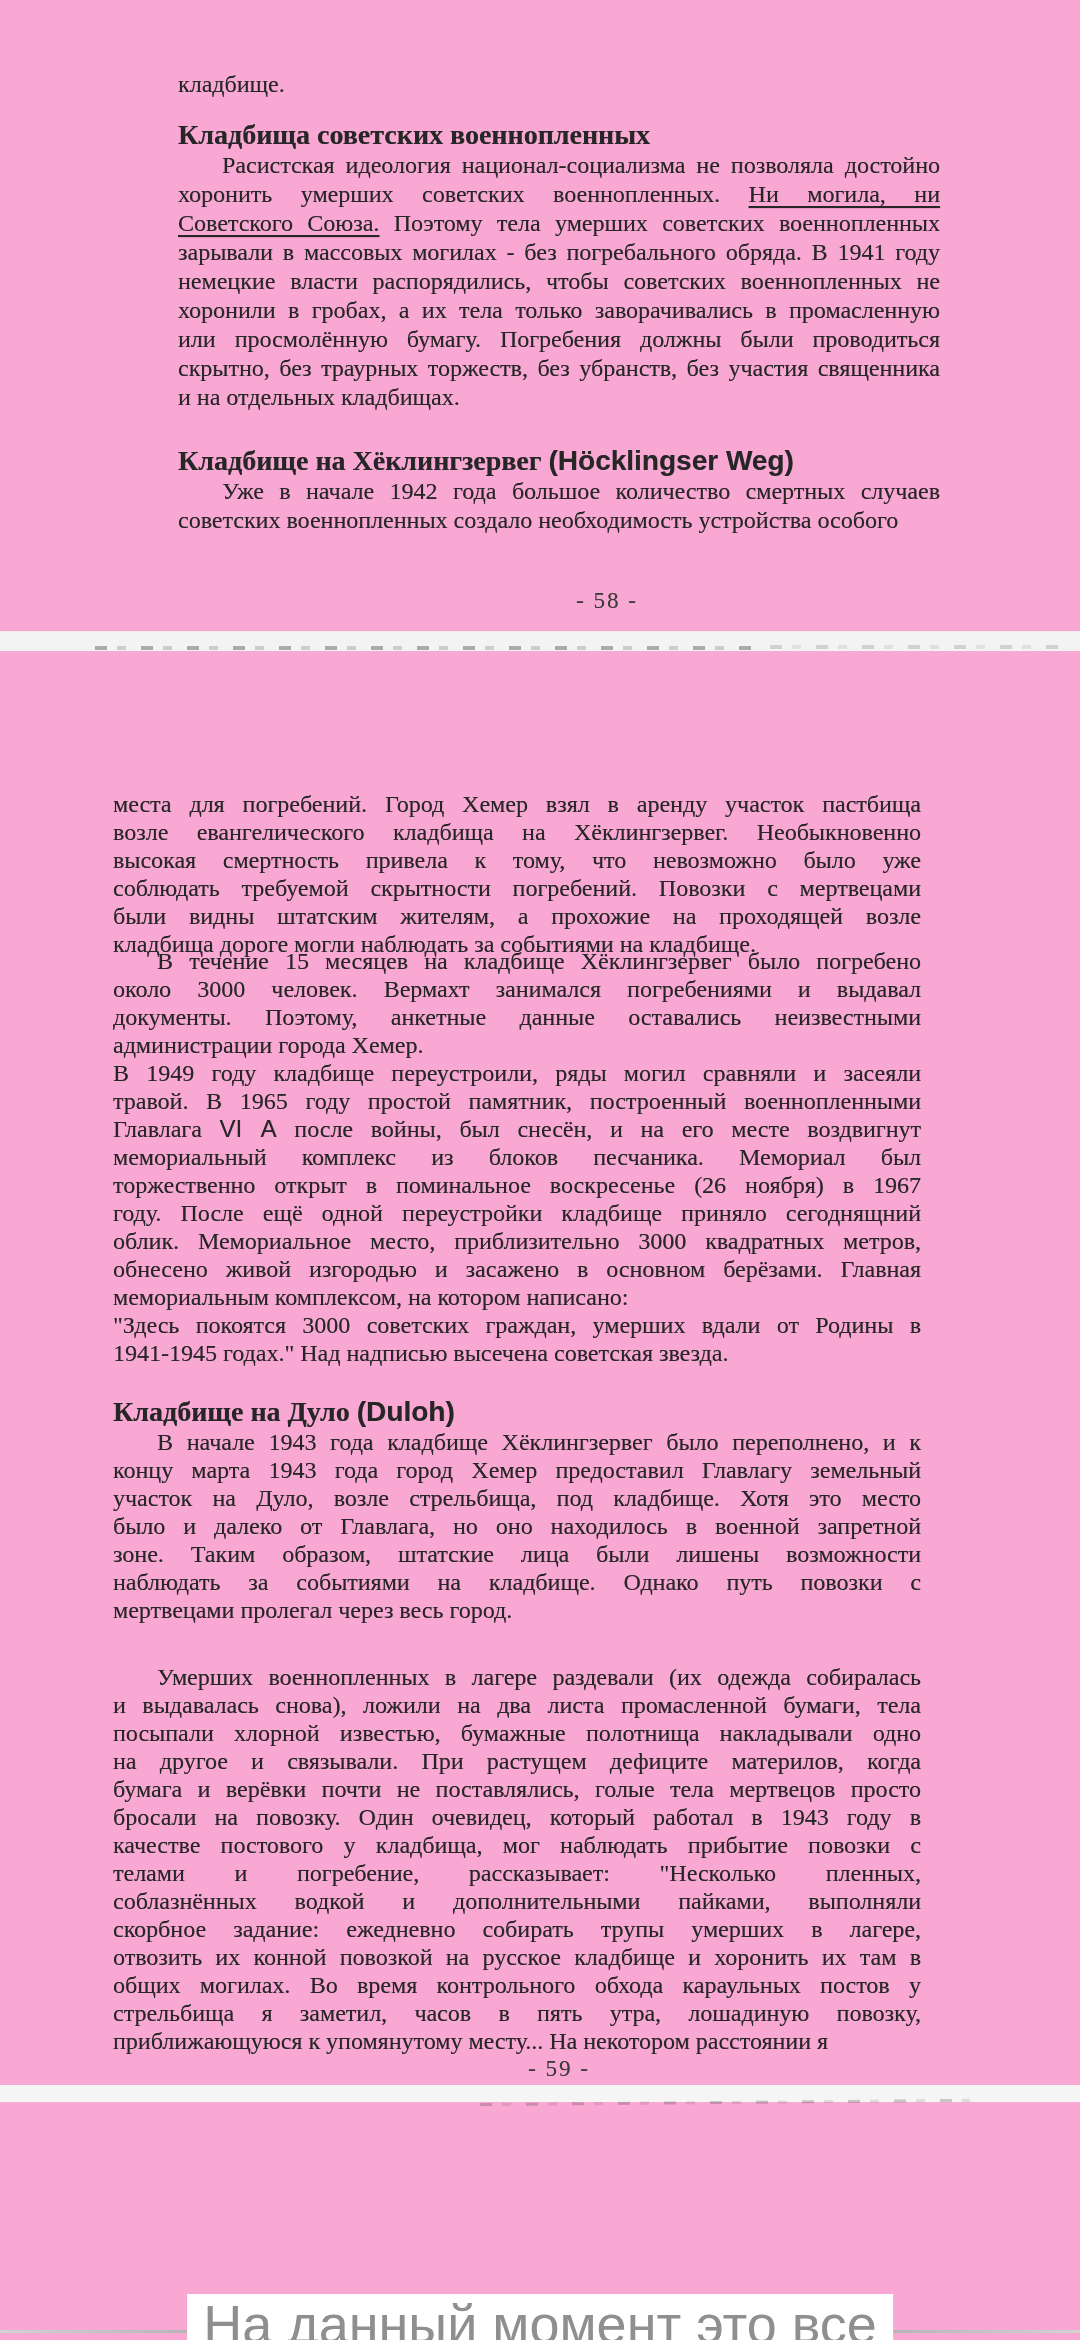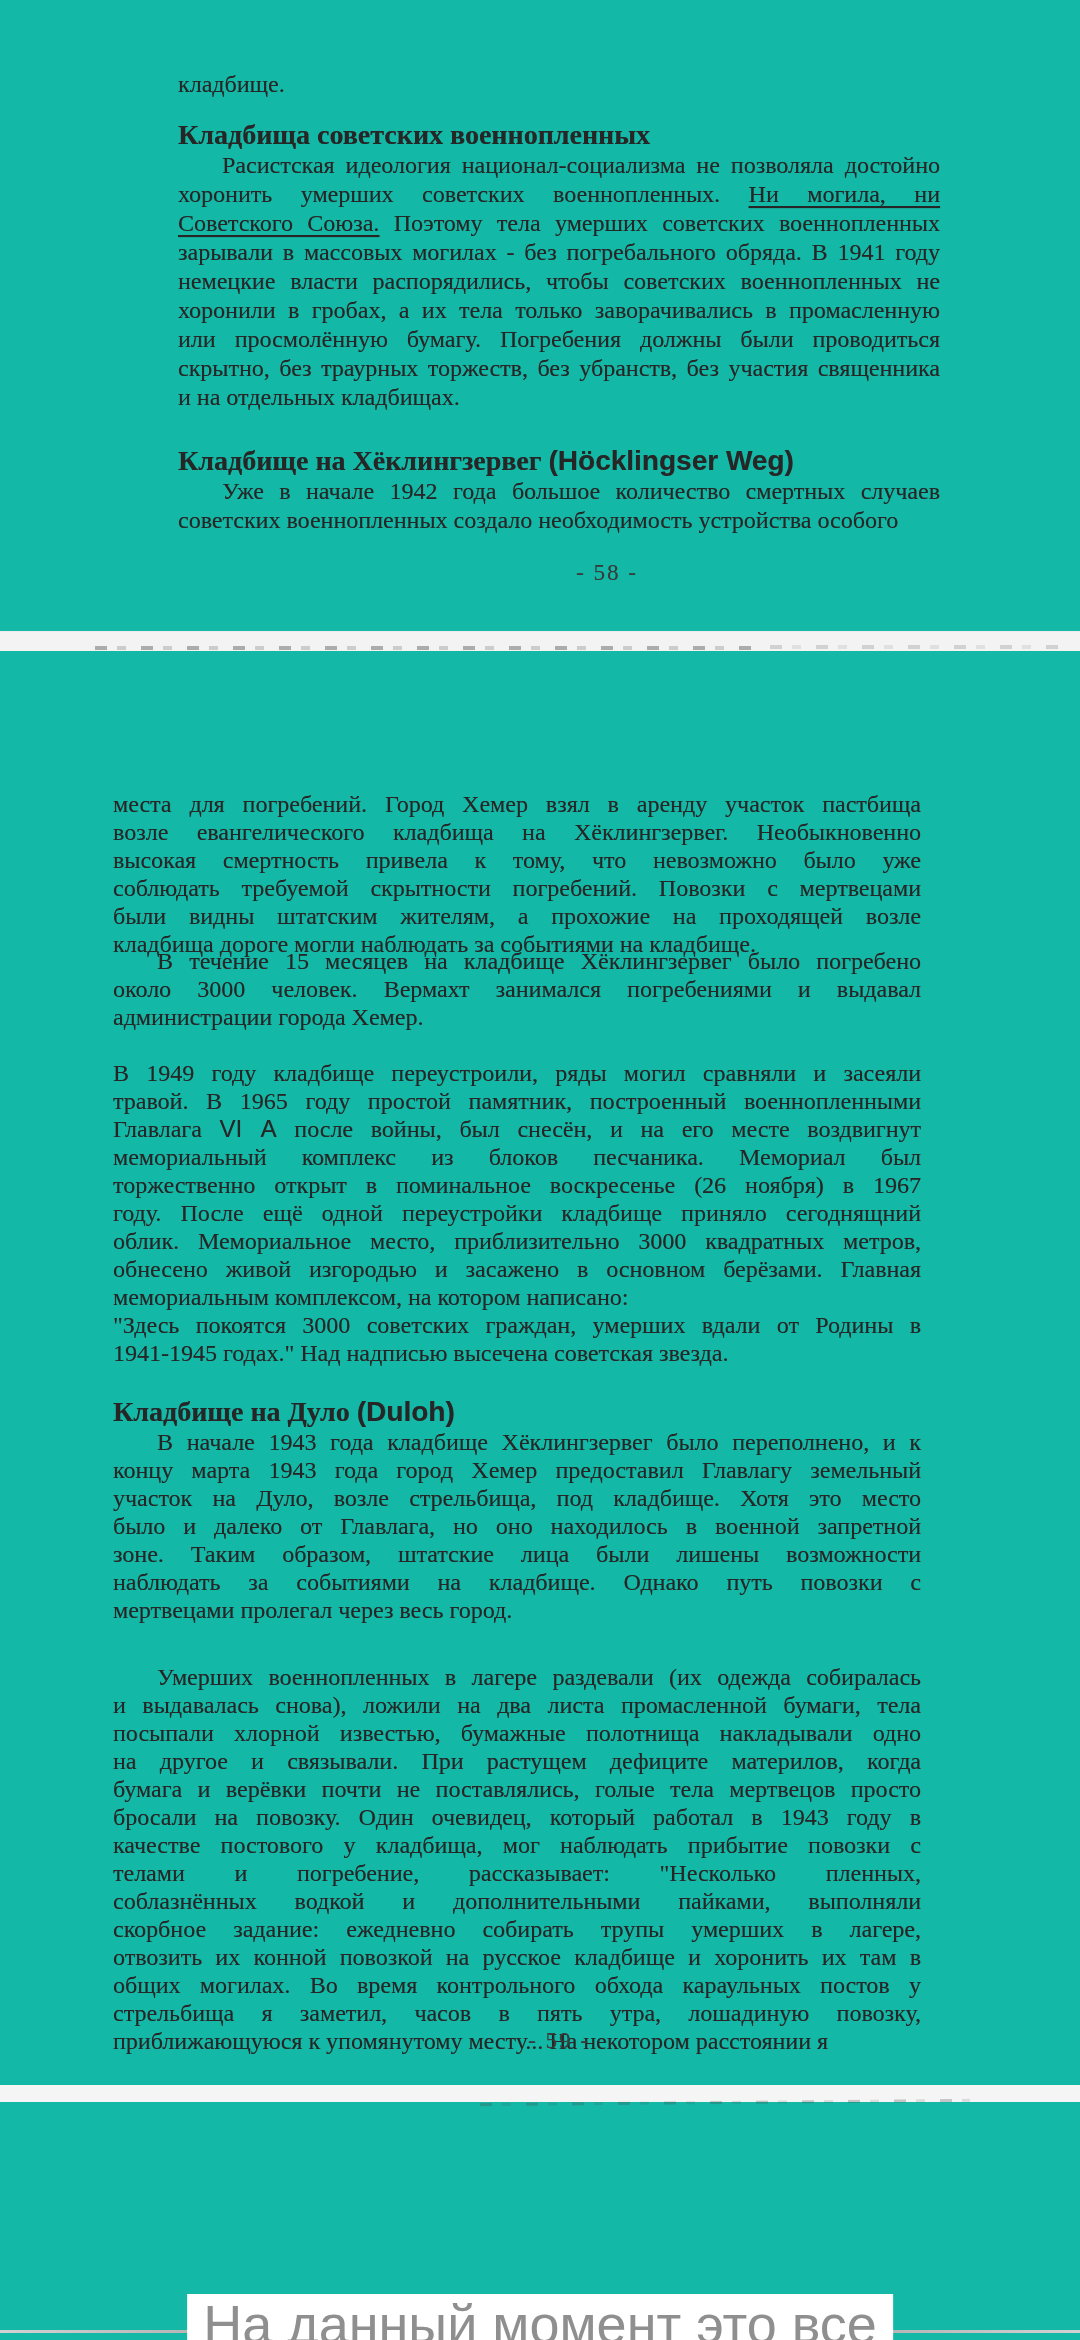--- a/index.html
+++ b/index.html
@@ -1,16 +1,16 @@
 <!DOCTYPE html>
 <html><head>
 <meta charset="utf-8">
 <style>
   html,body{margin:0;padding:0;background:#e8e8e8;}
-  .screen{position:relative;width:1080px;height:2340px;background:#14b8a6;overflow:hidden;
+  .screen{position:relative;width:1080px;height:2340px;background:#f9a8d4;overflow:hidden;
           font-family:"Liberation Serif","DejaVu Serif",serif;color:#262626;}
 
   
   .page{position:absolute;}
   .p58{left:178px;top:0;width:762px;height:632px;}
   .p59{left:113px;top:660px;width:808px;height:1430px;}
   .blk{position:absolute;left:0;width:100%;}
 
   
   .b58-0{top:70px;}
@@ -35,21 +35,21 @@
   .just{text-align:justify;text-align-last:justify;}
   .left{text-align:left;}
   .indent{text-indent:44px;}
   .u{text-decoration:underline;text-decoration-thickness:2px;text-underline-offset:4px;}
 
   .heading{margin:0;font-size:28px;line-height:30px;font-weight:bold;
            text-shadow:0.3px 0.3px 0.5px rgba(45,45,45,0.5);}
   .sans{font-family:"Liberation Sans","DejaVu Sans",sans-serif;}
 
   .pagenum{text-align:center;font-size:23px;color:#3a3a3a;letter-spacing:2px;
-           text-shadow:0.3px 0.3px 0.5px rgba(45,45,45,0.4);}
+           text-shadow:0.3px 0.3px 0.5px rgba(45,45,45,0.4);margin-top:28px;}
   .b58-5{transform:translateX(48px);}
   .b59-6{transform:translateX(42px);}
 
   
   .band{position:absolute;left:0;width:1080px;background:#f3f3f3;}
   .band1{top:631px;height:19px;border-top:1px solid #ececec;}
   .band2{top:2085px;height:17px;background:#f5f5f5;}
   .frag{position:absolute;height:4px;opacity:.75;filter:blur(.4px);
         background:repeating-linear-gradient(90deg,rgba(70,70,70,.55) 0 12px,transparent 12px 22px,
                    rgba(70,70,70,.3) 22px 31px,transparent 31px 46px);}
@@ -100,20 +100,21 @@
         <div class="line just"><span>места для погребений. Город Хемер взял в аренду участок пастбища</span></div>
         <div class="line just"><span>возле евангелического кладбища на Хёклингзервег. Необыкновенно</span></div>
         <div class="line just"><span>высокая смертность привела к тому, что невозможно было уже</span></div>
         <div class="line just"><span>соблюдать требуемой скрытности погребений. Повозки с мертвецами</span></div>
         <div class="line just"><span>были видны штатским жителям, а прохожие на проходящей возле</span></div>
         <div class="line left"><span>кладбища дороге могли наблюдать за событиями на кладбище.</span></div>
       </div>
     <div class="blk b59-1">
         <div class="line just indent"><span>В течение 15 месяцев на кладбище Хёклингзервег было погребено</span></div>
         <div class="line just"><span>около 3000 человек. Вермахт занимался погребениями и выдавал</span></div>
+        <div class="line just"><span>документы. Поэтому, анкетные данные оставались неизвестными</span></div>
         <div class="line left"><span>администрации города Хемер.</span></div>
       </div>
     <div class="blk b59-2">
         <div class="line just"><span>В 1949 году кладбище переустроили, ряды могил сравняли и засеяли</span></div>
         <div class="line just"><span>травой. В 1965 году простой памятник, построенный военнопленными</span></div>
         <div class="line just"><span>Главлага </span><span class="sans">VI А</span><span> после войны, был снесён, и на его месте воздвигнут</span></div>
         <div class="line just"><span>мемориальный комплекс из блоков песчаника. Мемориал был</span></div>
         <div class="line just"><span>торжественно открыт в поминальное воскресенье (26 ноября) в 1967</span></div>
         <div class="line just"><span>году. После ещё одной переустройки кладбище приняло сегоднящний</span></div>
         <div class="line just"><span>облик. Мемориальное место, приблизительно 3000 квадратных метров,</span></div>

